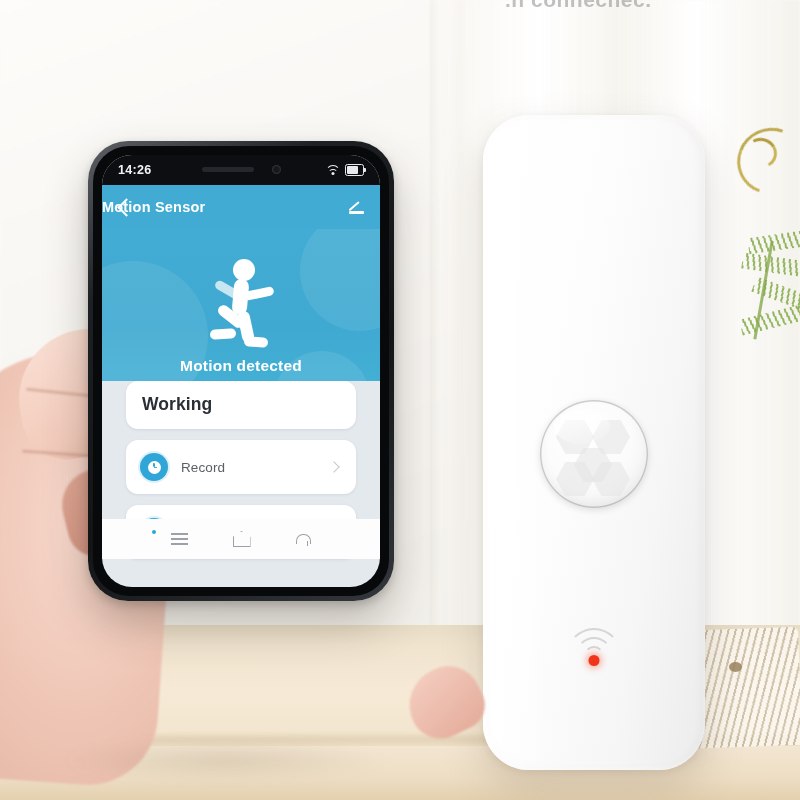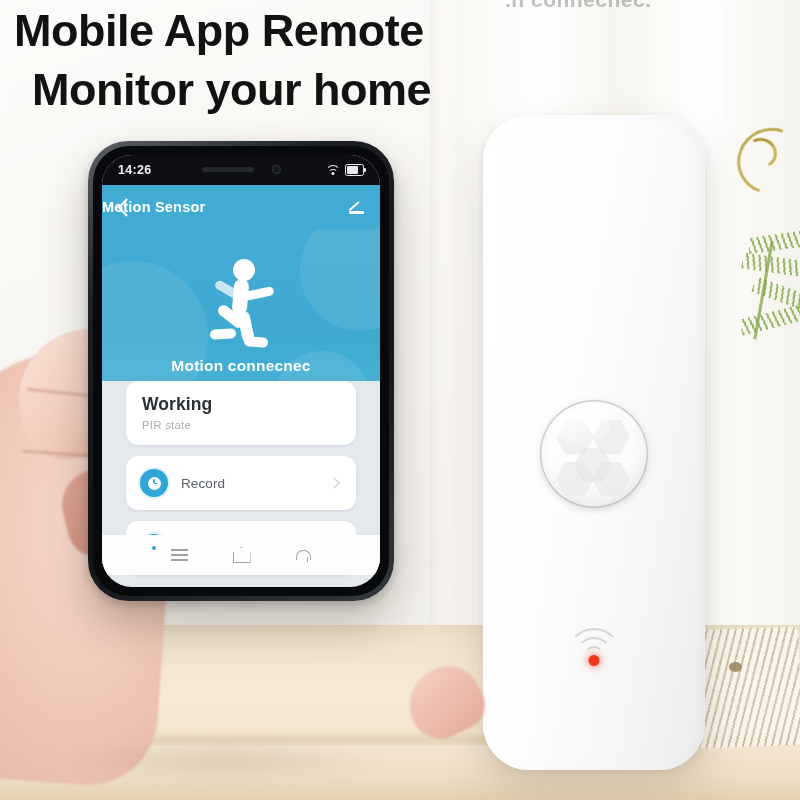--- a/index.html
+++ b/index.html
@@ -348,24 +348,20 @@
   <div class="plant tendril"></div>
   <div class="plant tendril-curl"></div>
   <div class="plant stem"></div>
   <div class="plant frond f1"></div>
   <div class="plant frond f2"></div>
   <div class="plant frond f3"></div>
   <div class="plant frond f4"></div>
 
   <div class="ghost-text">.n connecnec.</div>
 
-  <div class="headline">
-    <span>Mobile App Remote</span>
-    <span class="l2">Monitor your home</span>
-  </div>
 
   <div class="hand palm"></div>
   <div class="hand finger-top"></div>
   <div class="hand finger-crease"></div>
   <div class="hand finger-crease c2"></div>
   <div class="hand thumb-tip"></div>
 
   <div class="phone-shadow"></div>
 
   <div class="phone">
@@ -407,28 +403,27 @@
           <div class="walker">
             <div class="w-head"></div>
             <div class="w-torso"></div>
             <div class="w-arm-b"></div>
             <div class="w-arm-f"></div>
             <div class="w-leg-b"></div>
             <div class="w-leg-b2"></div>
             <div class="w-leg-f"></div>
             <div class="w-foot-f"></div>
           </div>
-          <div class="hero-label">Motion connecnec</div>
+          <div class="hero-label">Motion detected</div>
         </div>
 
         <div class="body">
 
           <div class="card card-status">
             <div class="status-title">Working</div>
-            <div class="status-sub">PIR state</div>
           </div>
 
           <div class="card">
             <div class="row">
               <div class="row-ico">
                   <div class="ic-clock"></div>
                 </div>
               <div class="row-label">Record</div>
               <div class="row-chev"></div>
             </div>

